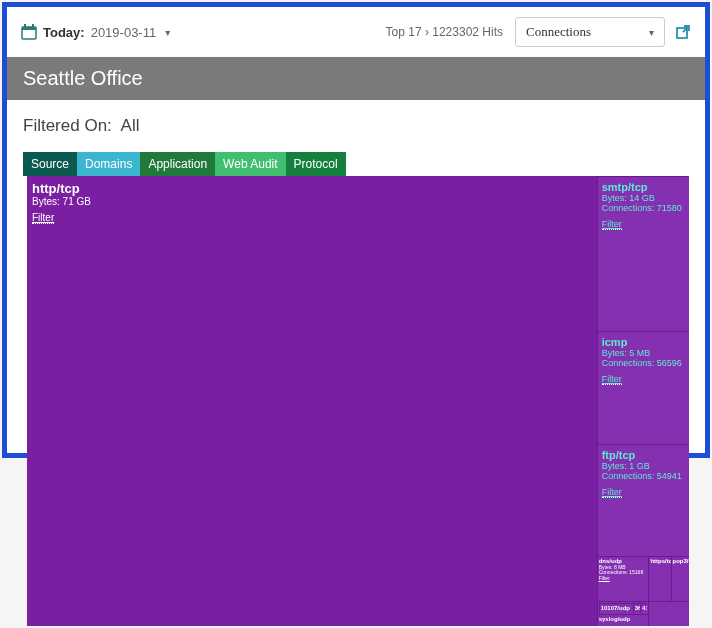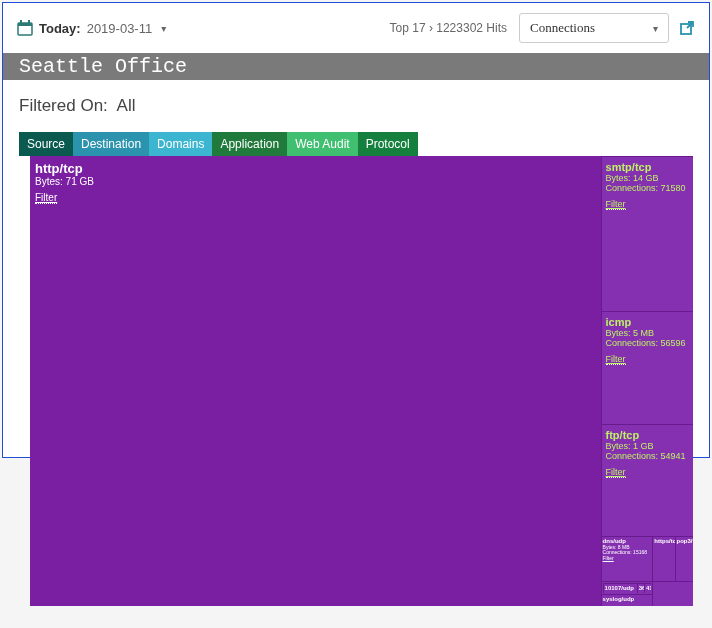--- a/index.html
+++ b/index.html
@@ -8,21 +8,21 @@
       background: #f5f5f5;
       width: 712px;
       height: 628px;
       overflow: hidden;
     }
     .container {
       width: 708px;
       height: 456px;
       margin: 2px;
       background: #fff;
-      border: 1px solid #1d4ed8;
+      border: 5px solid #1d4ed8;
     }
     .topbar {
       display: flex;
       align-items: center;
       padding: 10px 14px;
       height: 50px;
     }
     .date-group {
       display: flex;
       align-items: center;
@@ -60,24 +60,23 @@
     }
     .popout-icon {
       margin-left: 10px;
       width: 16px;
       height: 16px;
       color: #2b93ad;
     }
     .titlebar {
       background: #7a7a7a;
       color: #fff;
-      padding: 2px 16px;
+      padding: 10px 16px;
       font-size: 20px;
       font-weight: 400;
-      font-family: Liberation Mono, monospace;
     }
     .filterbar {
       padding: 16px;
       font-size: 17px;
       color: #444;
     }
     .tabs {
       display: flex;
       padding: 0 16px;
     }
@@ -87,38 +86,38 @@
       padding: 5px 8px;
       cursor: pointer;
     }
     .tab.source { background: #0a5a4f; }
     .tab.destination { background: #2b93ad; }
     .tab.domains { background: #3bb5d0; }
     .tab.application { background: #1f7a3b; }
     .tab.webaudit { background: #3fbf6f; }
     .tab.protocol { background: #15803d; }
     .treemap {
-      margin: 0 16px 10px 27px;
+      margin: 0 16px 10px 20px;
       height: 450px;
       display: flex;
     }
     .tm-left {
       width: 592px;
       background: #7a1fa2;
       color: #fff;
       padding: 5px 5px;
     }
     .tm-right {
       width: 96px;
       display: flex;
       flex-direction: column;
     }
     .tm-block {
       background: #8430b0;
-      color: #bef264;
+      color: #5eead4;
       padding: 4px 4px;
       border-left: 1px solid #6a1a8f;
       border-top: 1px solid #6a1a8f;
       overflow: hidden;
     }
     .tm-block.smtp { height: 155px; }
     .tm-block.icmp { height: 113px; }
     .tm-block.ftp { height: 112px; }
     .tm-tiny-row {
       height: 70px;
@@ -180,21 +179,20 @@
 
   <div class="titlebar">Seattle Office</div>
 
   <div class="filterbar">
     <span>Filtered On:</span>
     <span style="margin-left:4px;">All</span>
   </div>
 
   <div class="tabs">
     <div class="tab source">Source</div>
-    <div class="tab destination">Destination</div>
     <div class="tab domains">Domains</div>
     <div class="tab application">Application</div>
     <div class="tab webaudit">Web Audit</div>
     <div class="tab protocol">Protocol</div>
   </div>
 
   <div class="treemap">
     <div class="tm-left">
       <div class="tm-title">http/tcp</div>
       <div class="tm-line">Bytes: 71 GB</div>

